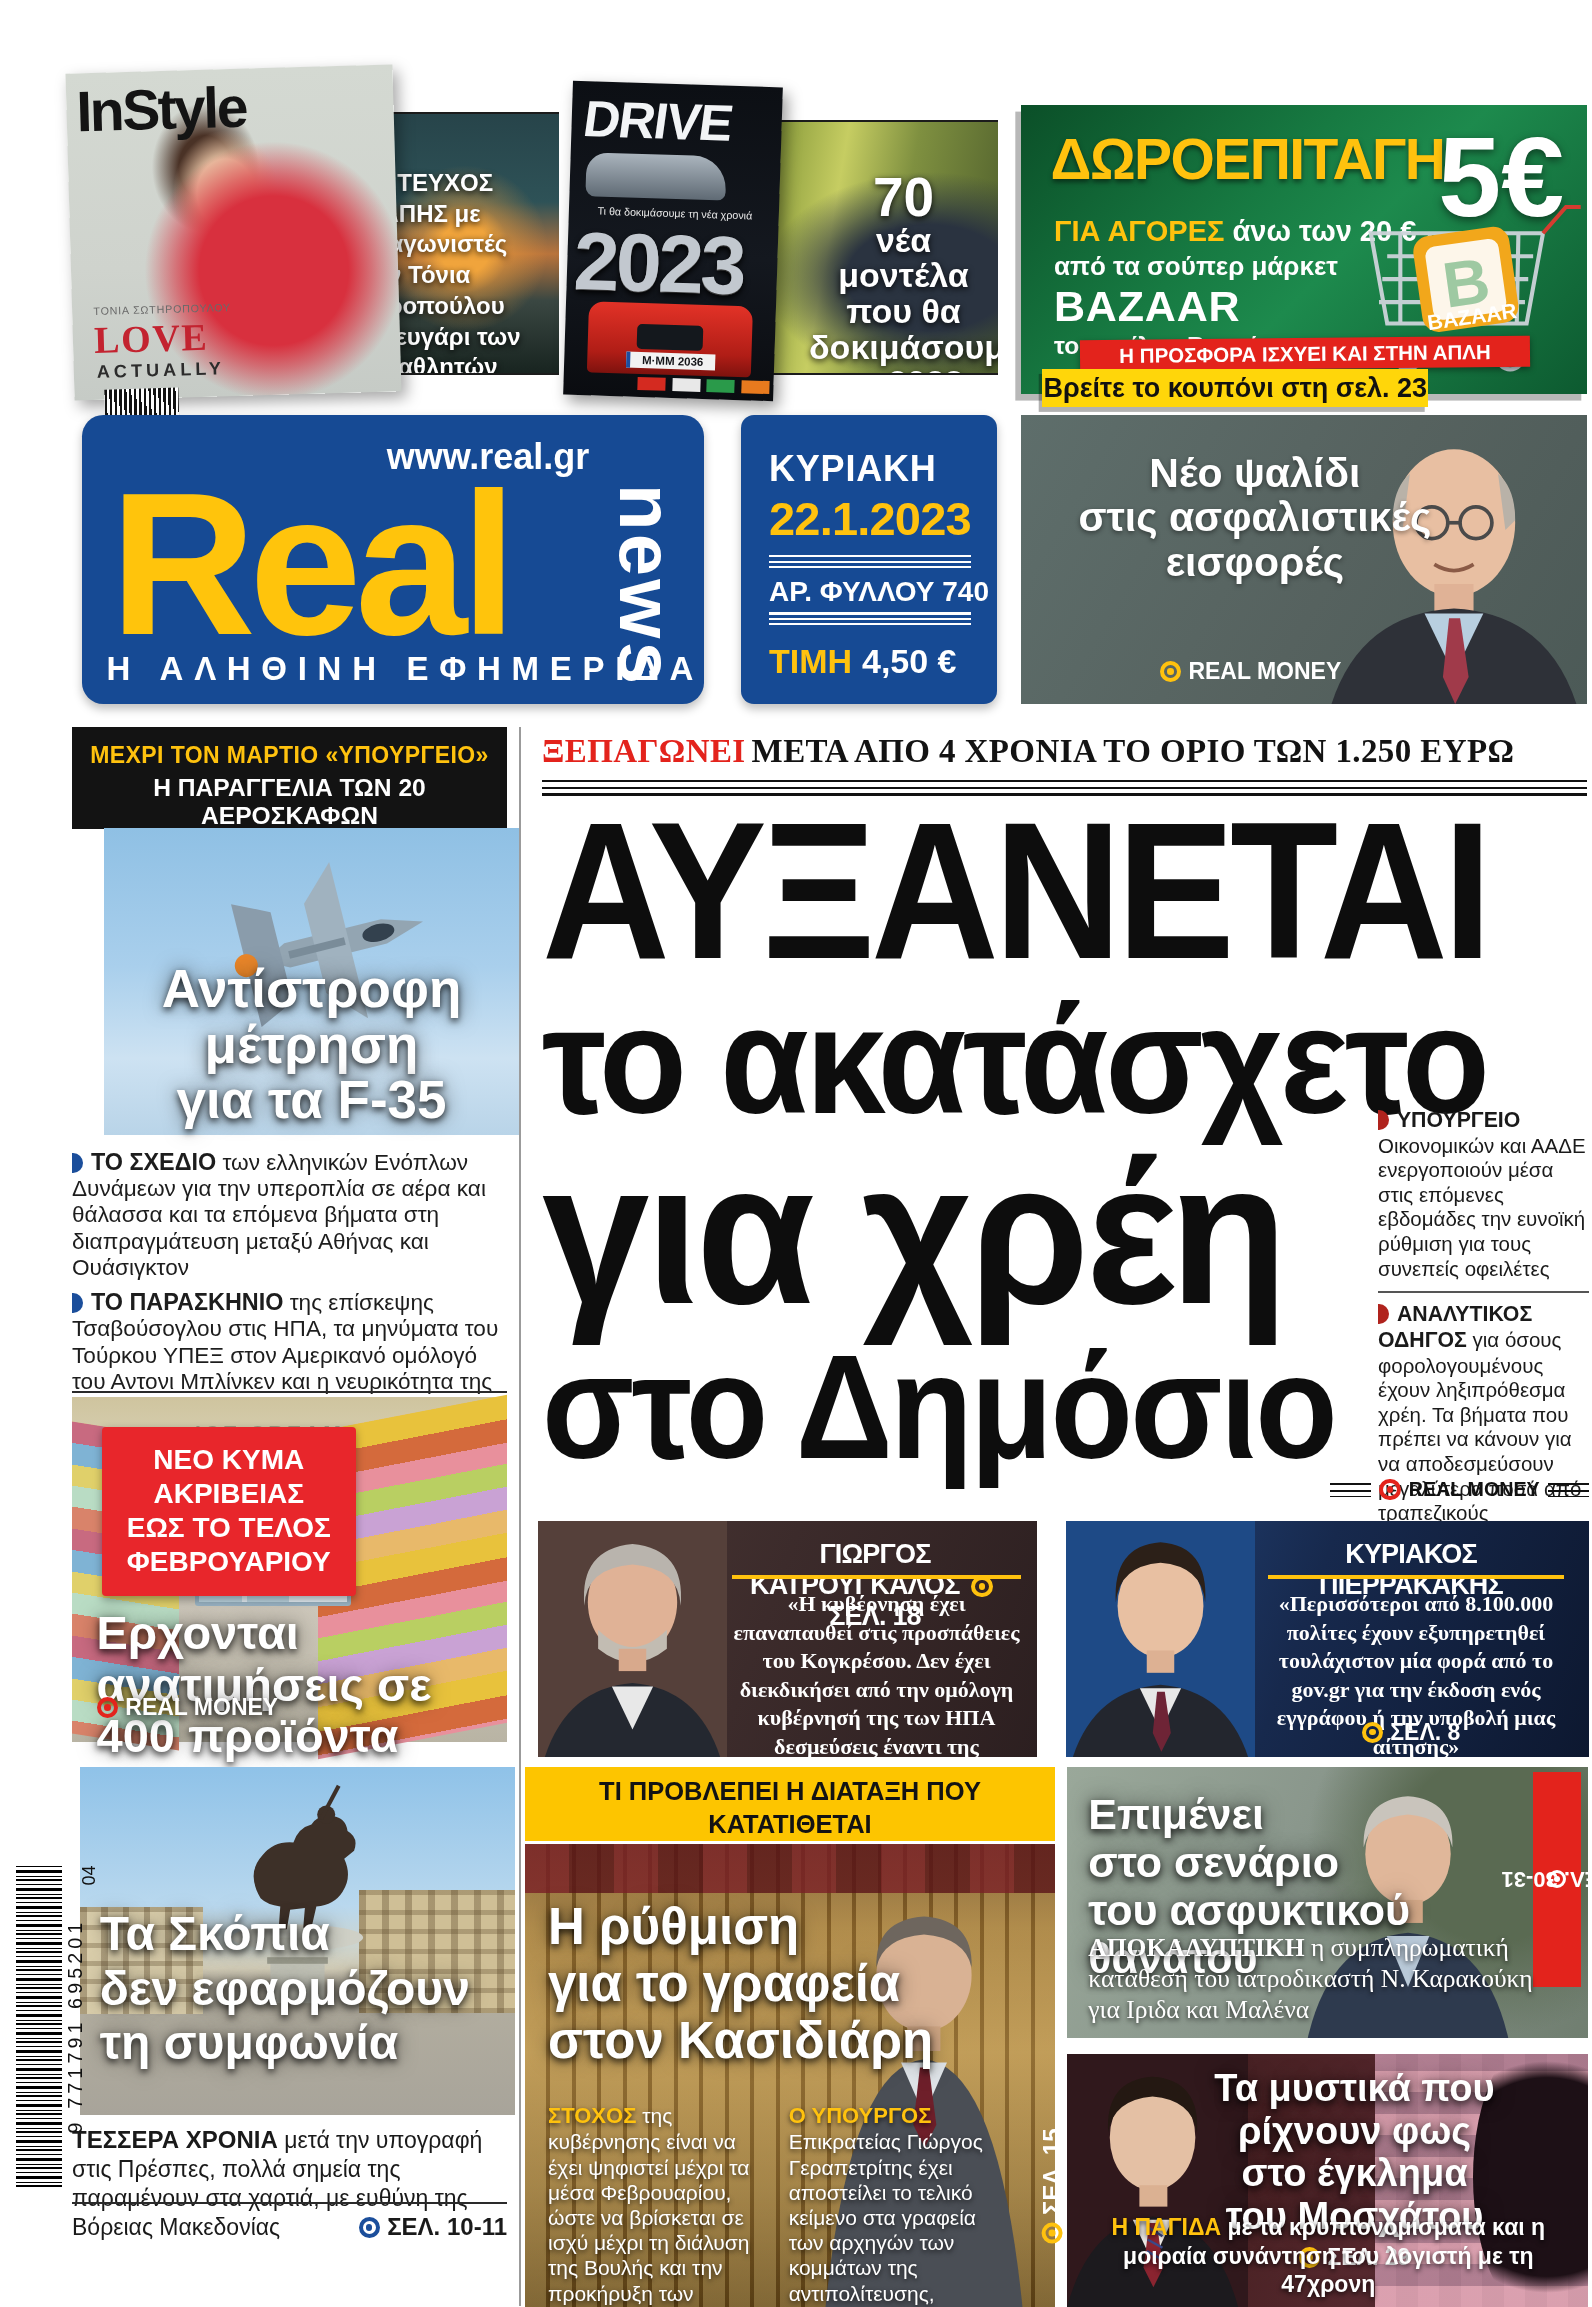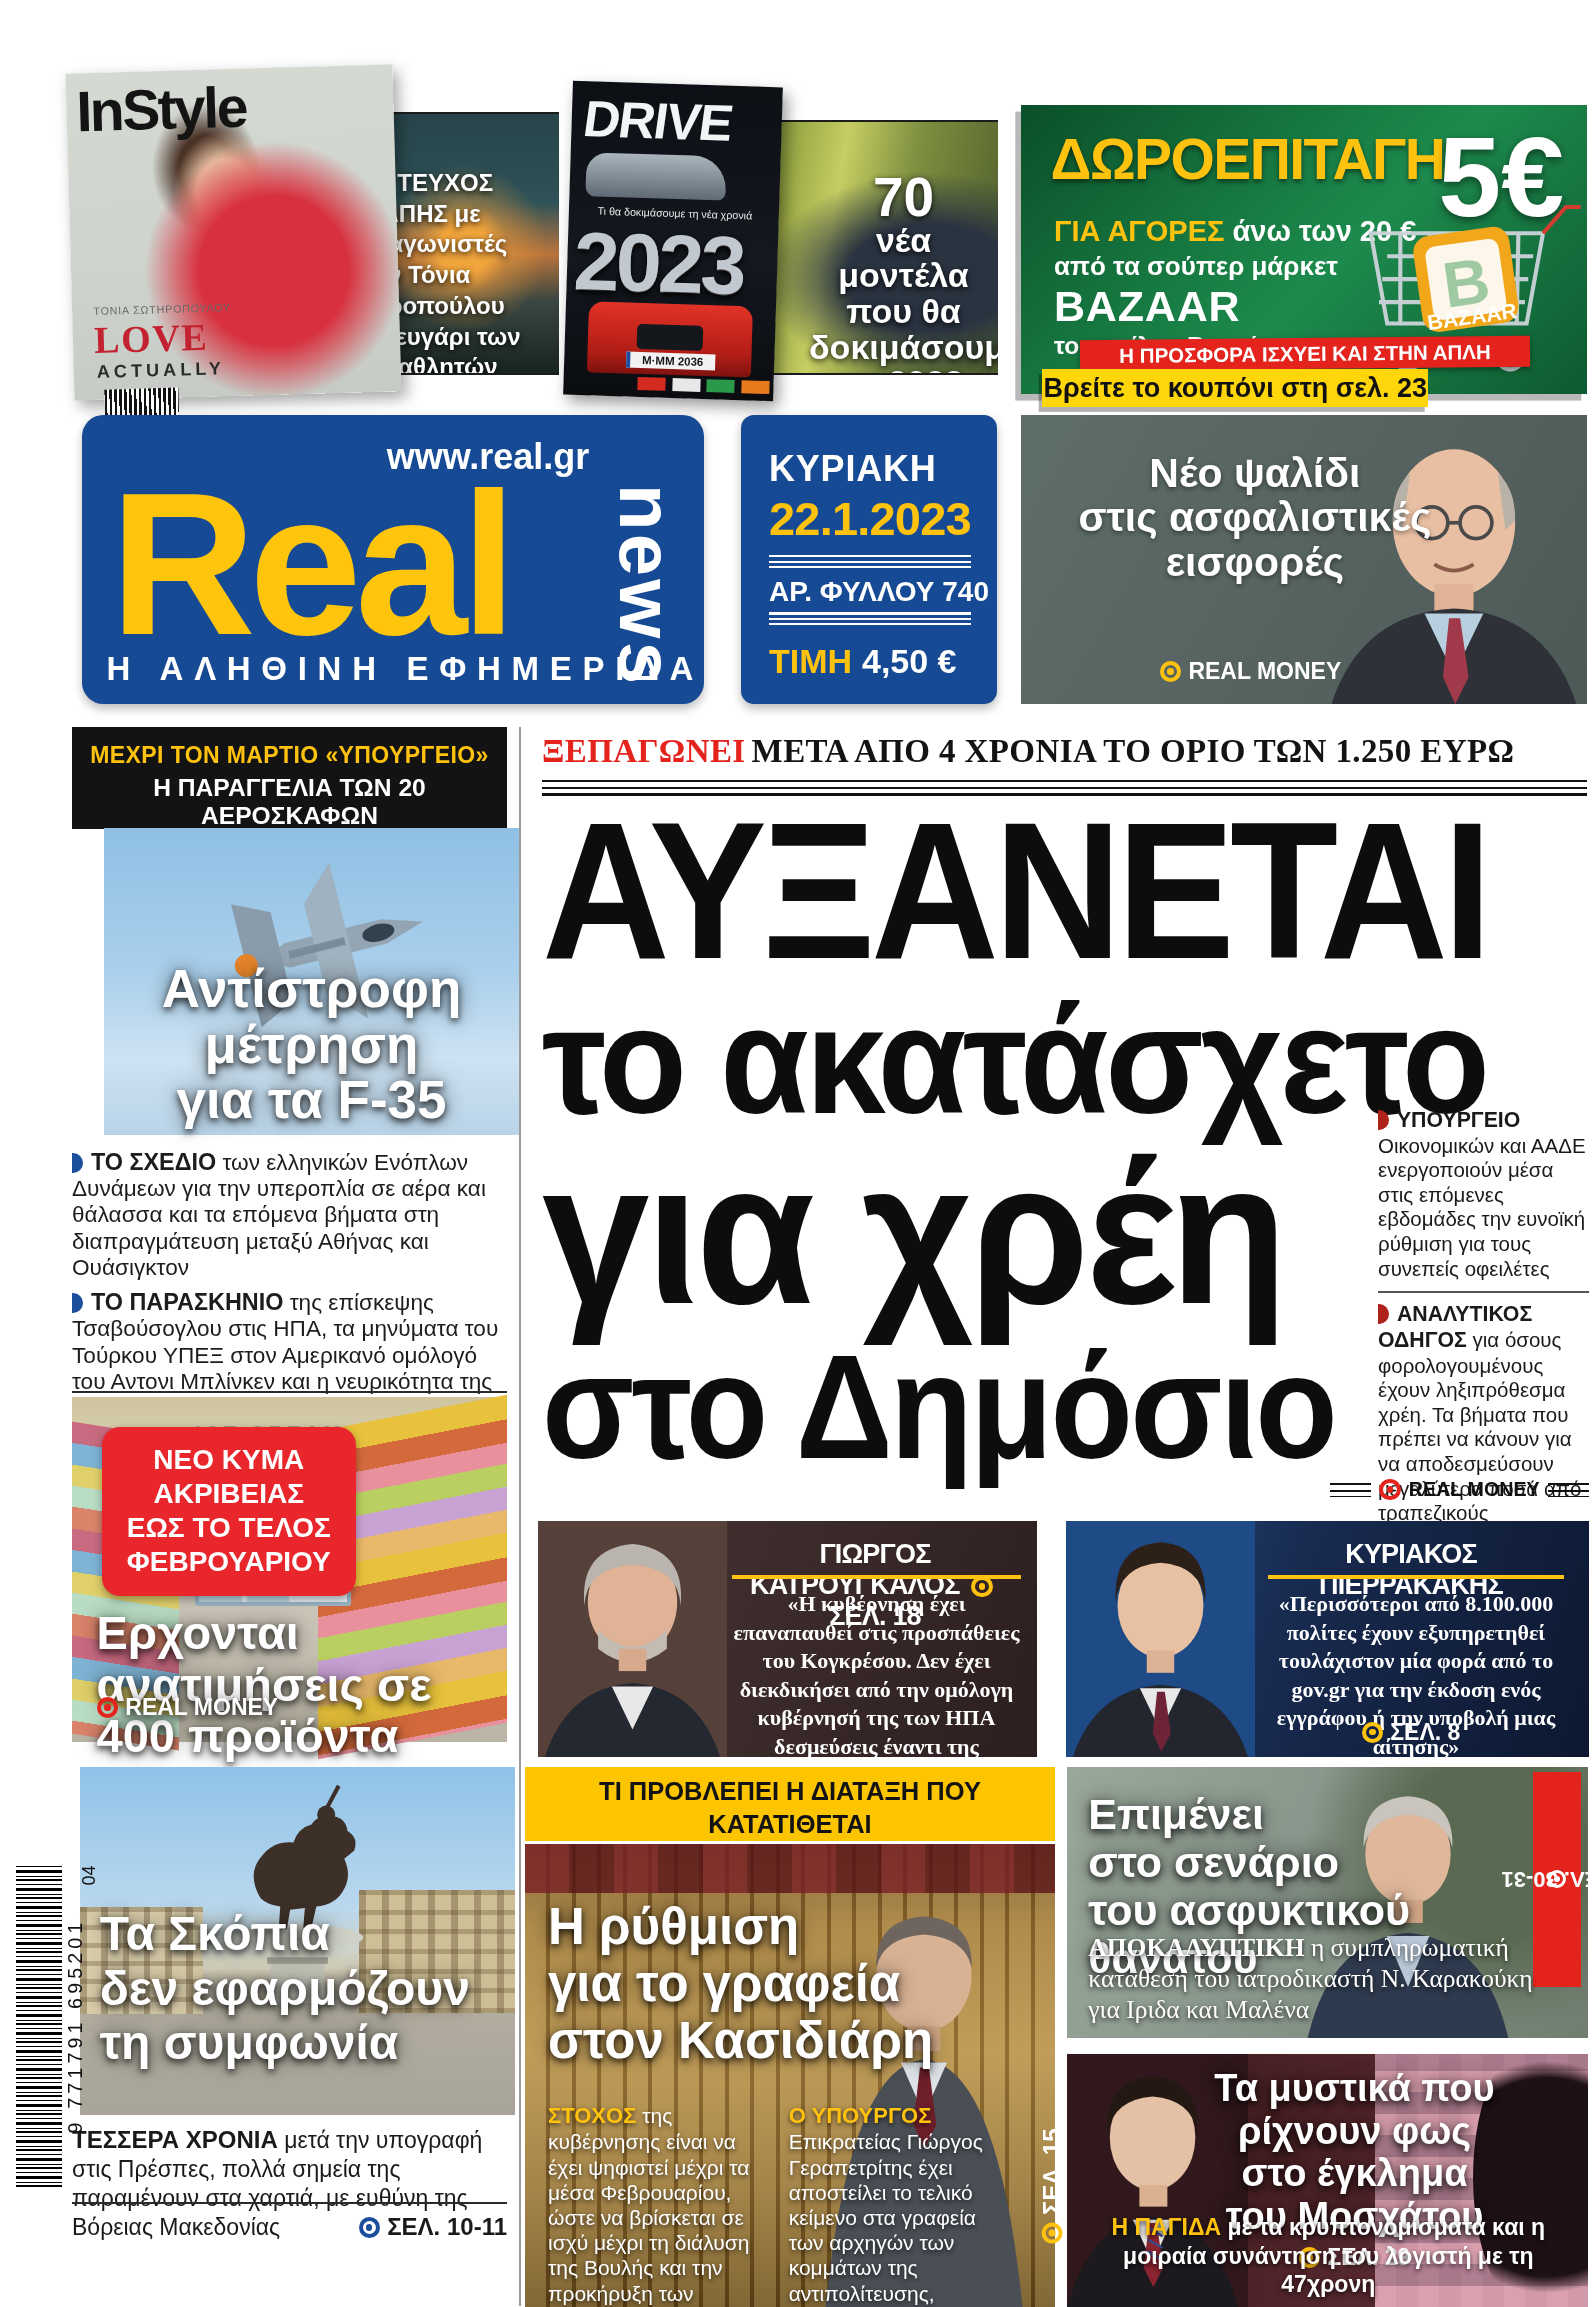--- a/index.html
+++ b/index.html
@@ -128,21 +128,21 @@
   .sm-photo{left:72px;top:1397px;width:435px;height:345px;
       background:linear-gradient(180deg,#cfc49e 0%,#d8d2b8 18%,#cfc9bd 55%,#b9b4a4 100%)}
   .sm-shelfL{left:0;top:33px;width:107px;height:312px;transform:skewY(9deg);
       background:repeating-linear-gradient(180deg,#c86a80 0 21.3px,#7fb3d4 21.3px 43px,#e0d06a 43px 64px,#b9dcc4 64px 85px,#d9836a 85px 107px)}
   .sm-shelfR{right:0;top:16.4px;width:189px;height:328px;transform:skewY(-11deg);
       background:repeating-linear-gradient(180deg,#e8c23c 0 24.6px,#d46a3c 24.6px 48px,#e8909c 48px 69px,#b9cf62 69px 92px,#c9a2d4 92px 115px,#e8b96a 115px 138px)}
   .sm-fridge{left:123px;top:61px;width:148px;height:140px;background:#bfd8e4;
       border:4.9px solid #9ab4c4;border-radius:3.3px;
       background-image:linear-gradient(90deg,transparent 0 43px,#e8f2f8 43px 48px,transparent 48px 90px,#e8f2f8 90px 95px)}
   .sm-sign{left:123px;top:24.6px;font-size:21.3px;color:#8b8470;letter-spacing:3.3px;font-weight:bold;opacity:.7}
-  .sm-badge{left:29.6px;top:29.6px;width:238px;padding:16.4px 8.2px;background:#e8262b;border-radius:18px;
+  .sm-badge{left:29.6px;top:29.6px;width:238px;padding:16.4px 8.2px;background:#e8262b;border-radius:4px;
       text-align:center;color:#fff;font-weight:bold;font-size:28px;line-height:1.22;
       box-shadow:0 3.3px 8.2px rgba(0,0,0,.35)}
   .sm-head{left:24.6px;top:210px;font-size:47px;font-weight:bold;color:#fff;line-height:1.1}
   .sm-tag{left:24.6px;bottom:21.3px;font-size:23px;font-weight:bold;color:#fff}
   
   .lead-kick{left:542px;top:733px;width:1047px;font-family:"Liberation Serif",serif;
       font-weight:bold;font-size:33px;color:#131313;letter-spacing:0.4px}
   .lead-kick b{color:#e3231c;margin-right:6px}
   .lead-rule{left:542px;top:780px;width:1045px;height:15.6px}
   .hl{left:542px;font-weight:bold;color:#0d0d0d;line-height:.95;transform-origin:0 0;white-space:nowrap}

